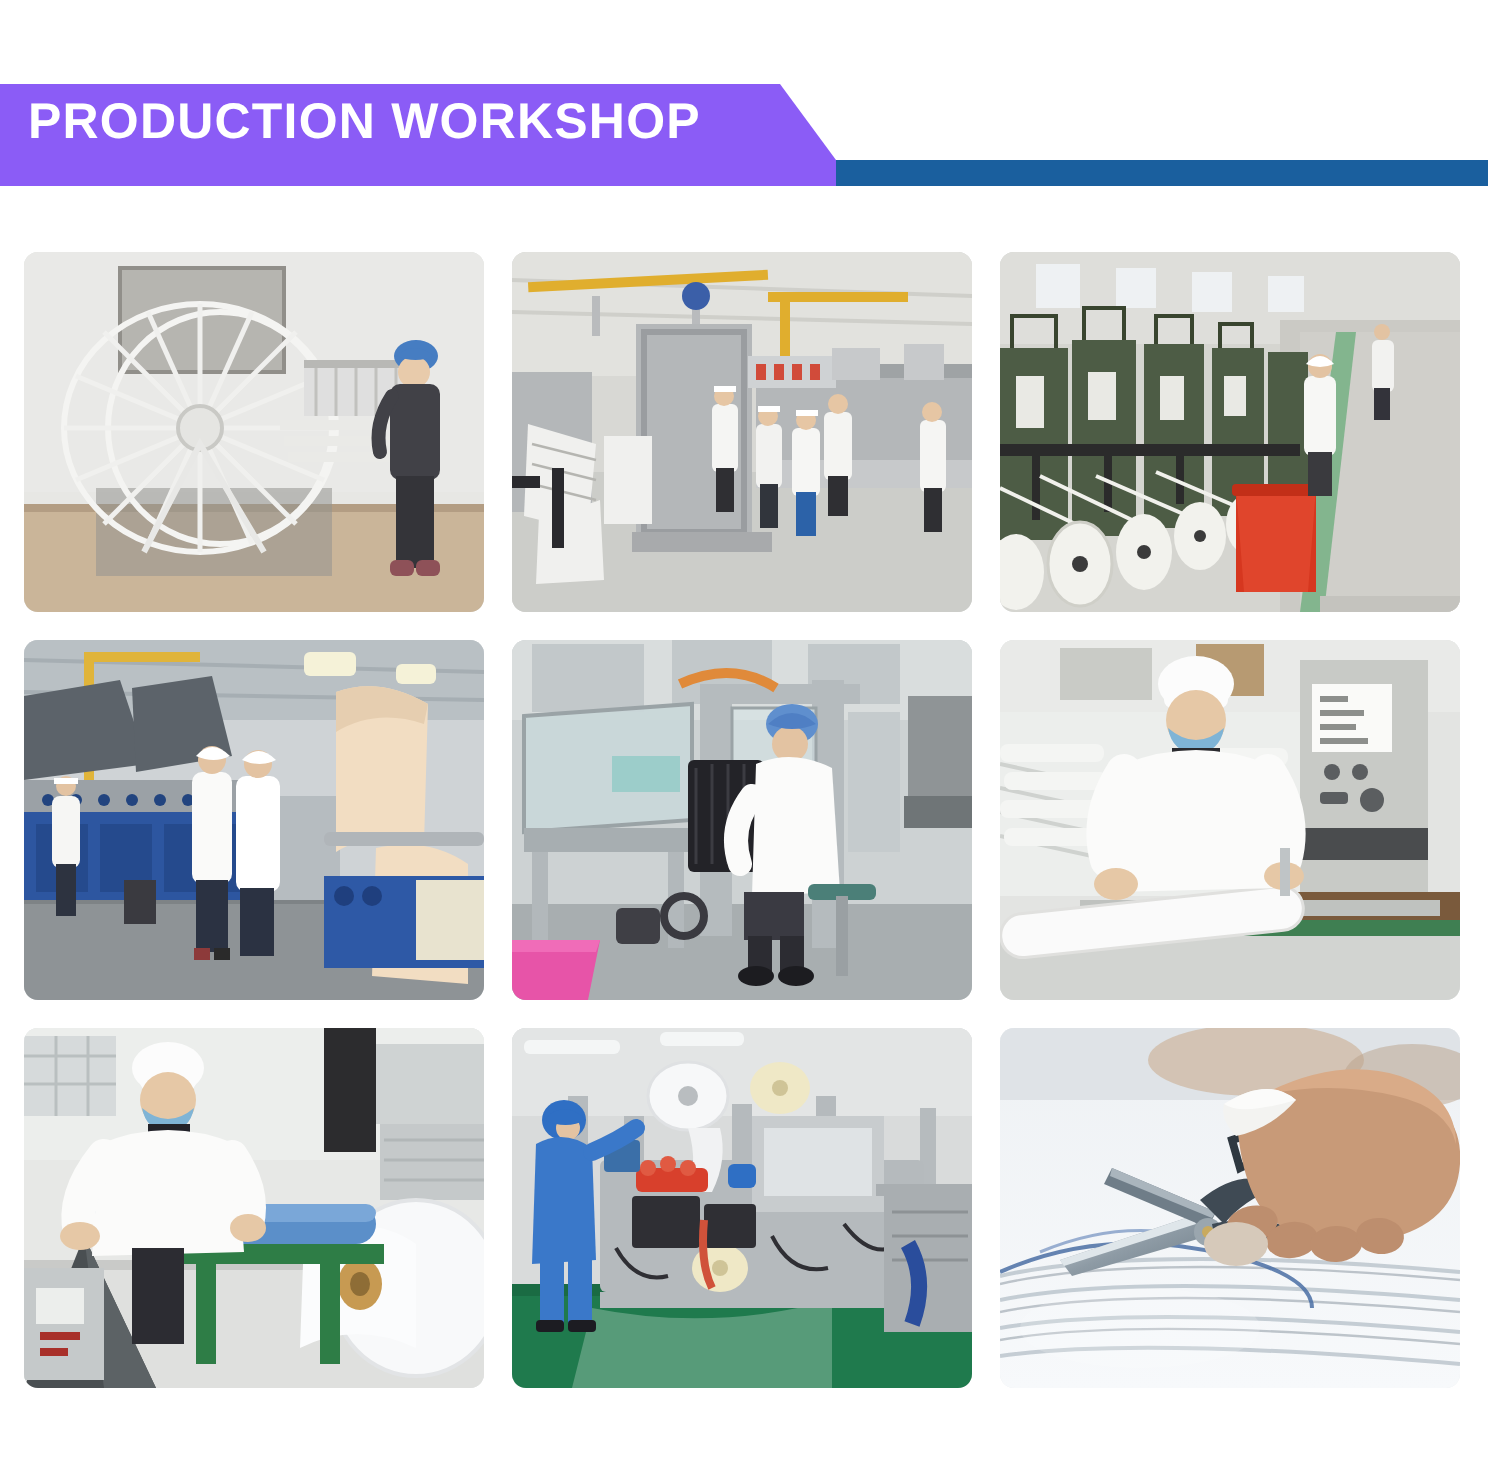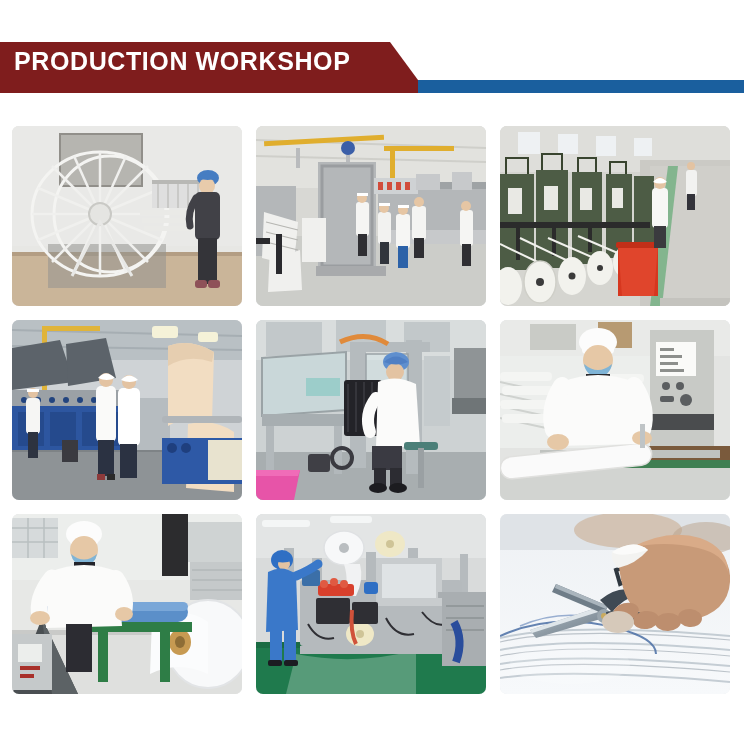--- a/index.html
+++ b/index.html
@@ -12,21 +12,21 @@
   .page { position:relative; width:744px; height:735px; background:#fff; }
 
   
   .banner { position:absolute; left:0; top:42px; width:744px; height:51px; }
   .banner-underbar {
     position:absolute; left:0; bottom:0; width:744px; height:13px;
     background:#1a5f9e;
   }
   .banner-block {
     position:absolute; left:0; top:0; width:420px; height:51px;
-    background:#7f1d1d;
+    background:#8b5cf6;
     -webkit-clip-path: polygon(0 0, 390px 0, 418px 38px, 418px 51px, 0 51px);
     clip-path: polygon(0 0, 390px 0, 418px 38px, 418px 51px, 0 51px);
   }
   .banner-title {
     position:absolute; left:14px; top:0; height:38px; line-height:38px;
     color:#ffffff; font-size:25px; font-weight:bold; letter-spacing:0.6px;
     white-space:nowrap;
   }
 
   

